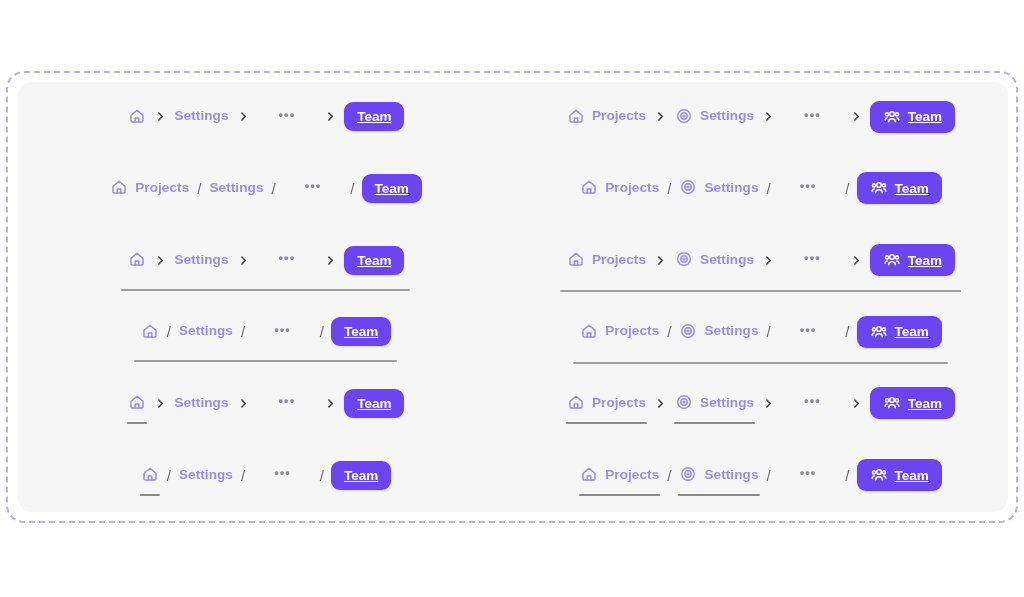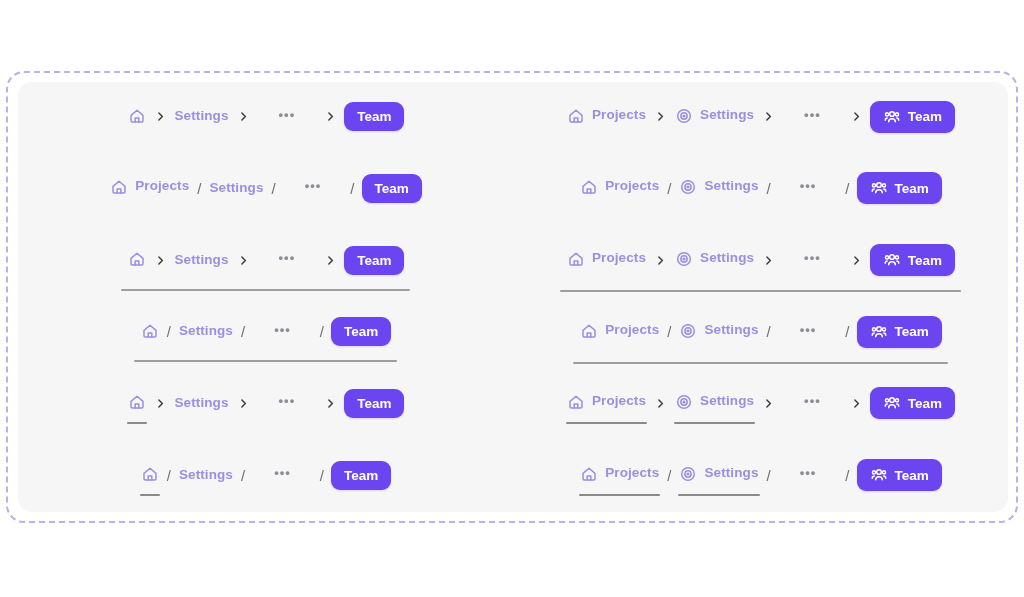--- a/index.html
+++ b/index.html
@@ -75,21 +75,21 @@
     left: -6px;
     right: -6px;
     bottom: -14px;
     height: 2px;
     background: #9e9e9e;
     border-radius: 2px;
   }
 
   .seg {
     display: flex;
-    align-items: flex-start;
+    align-items: center;
     gap: 7px;
     position: relative;
     padding: 2px 1px 4px 1px;
   }
 
   
   .seg.underlined::after {
     content: "";
     position: absolute;
     left: 0;
@@ -155,20 +155,21 @@
     align-items: center;
     gap: 7px;
     background: #6b46f0;
     color: #ffffff;
     border-radius: 9px;
     padding: 7px 13px;
     font-size: 13.5px;
     font-weight: 700;
     white-space: nowrap;
     box-shadow: 0 1px 2px rgba(90,60,220,0.18);
+    text-decoration: underline;
   }
   .pill .pill-label { color: #ffffff; }
 </style>
 </head>
 <body>
 
 <div id="stage">
 
   <div id="dashed-frame"></div>
   <div id="panel"></div>

